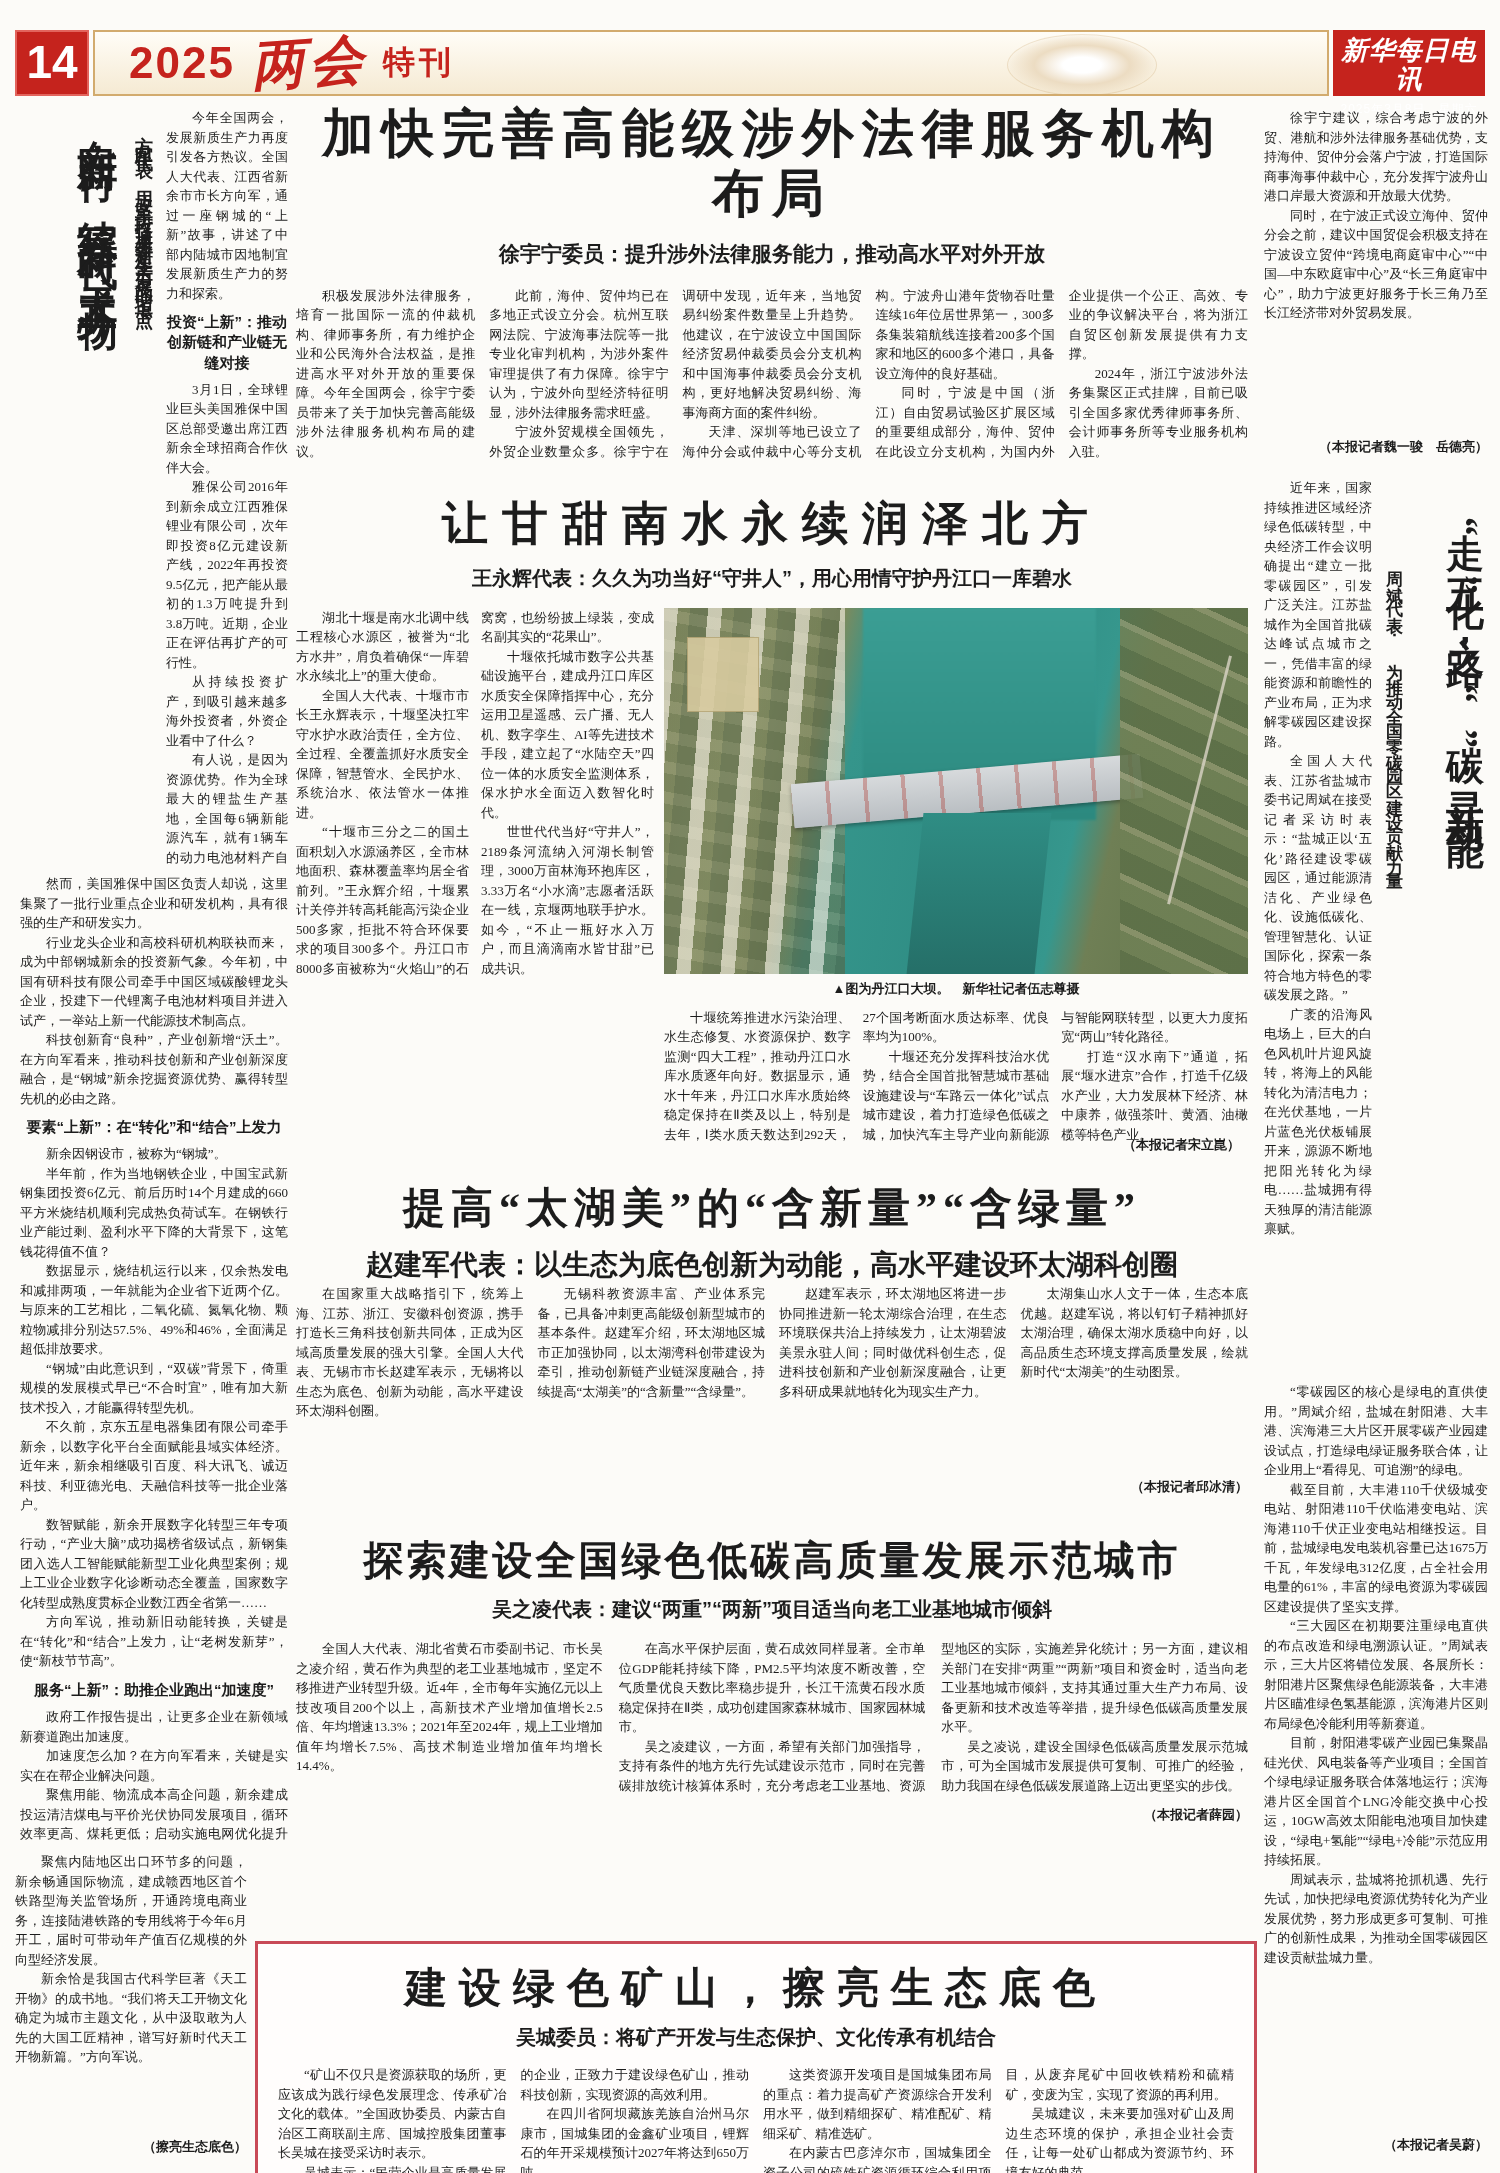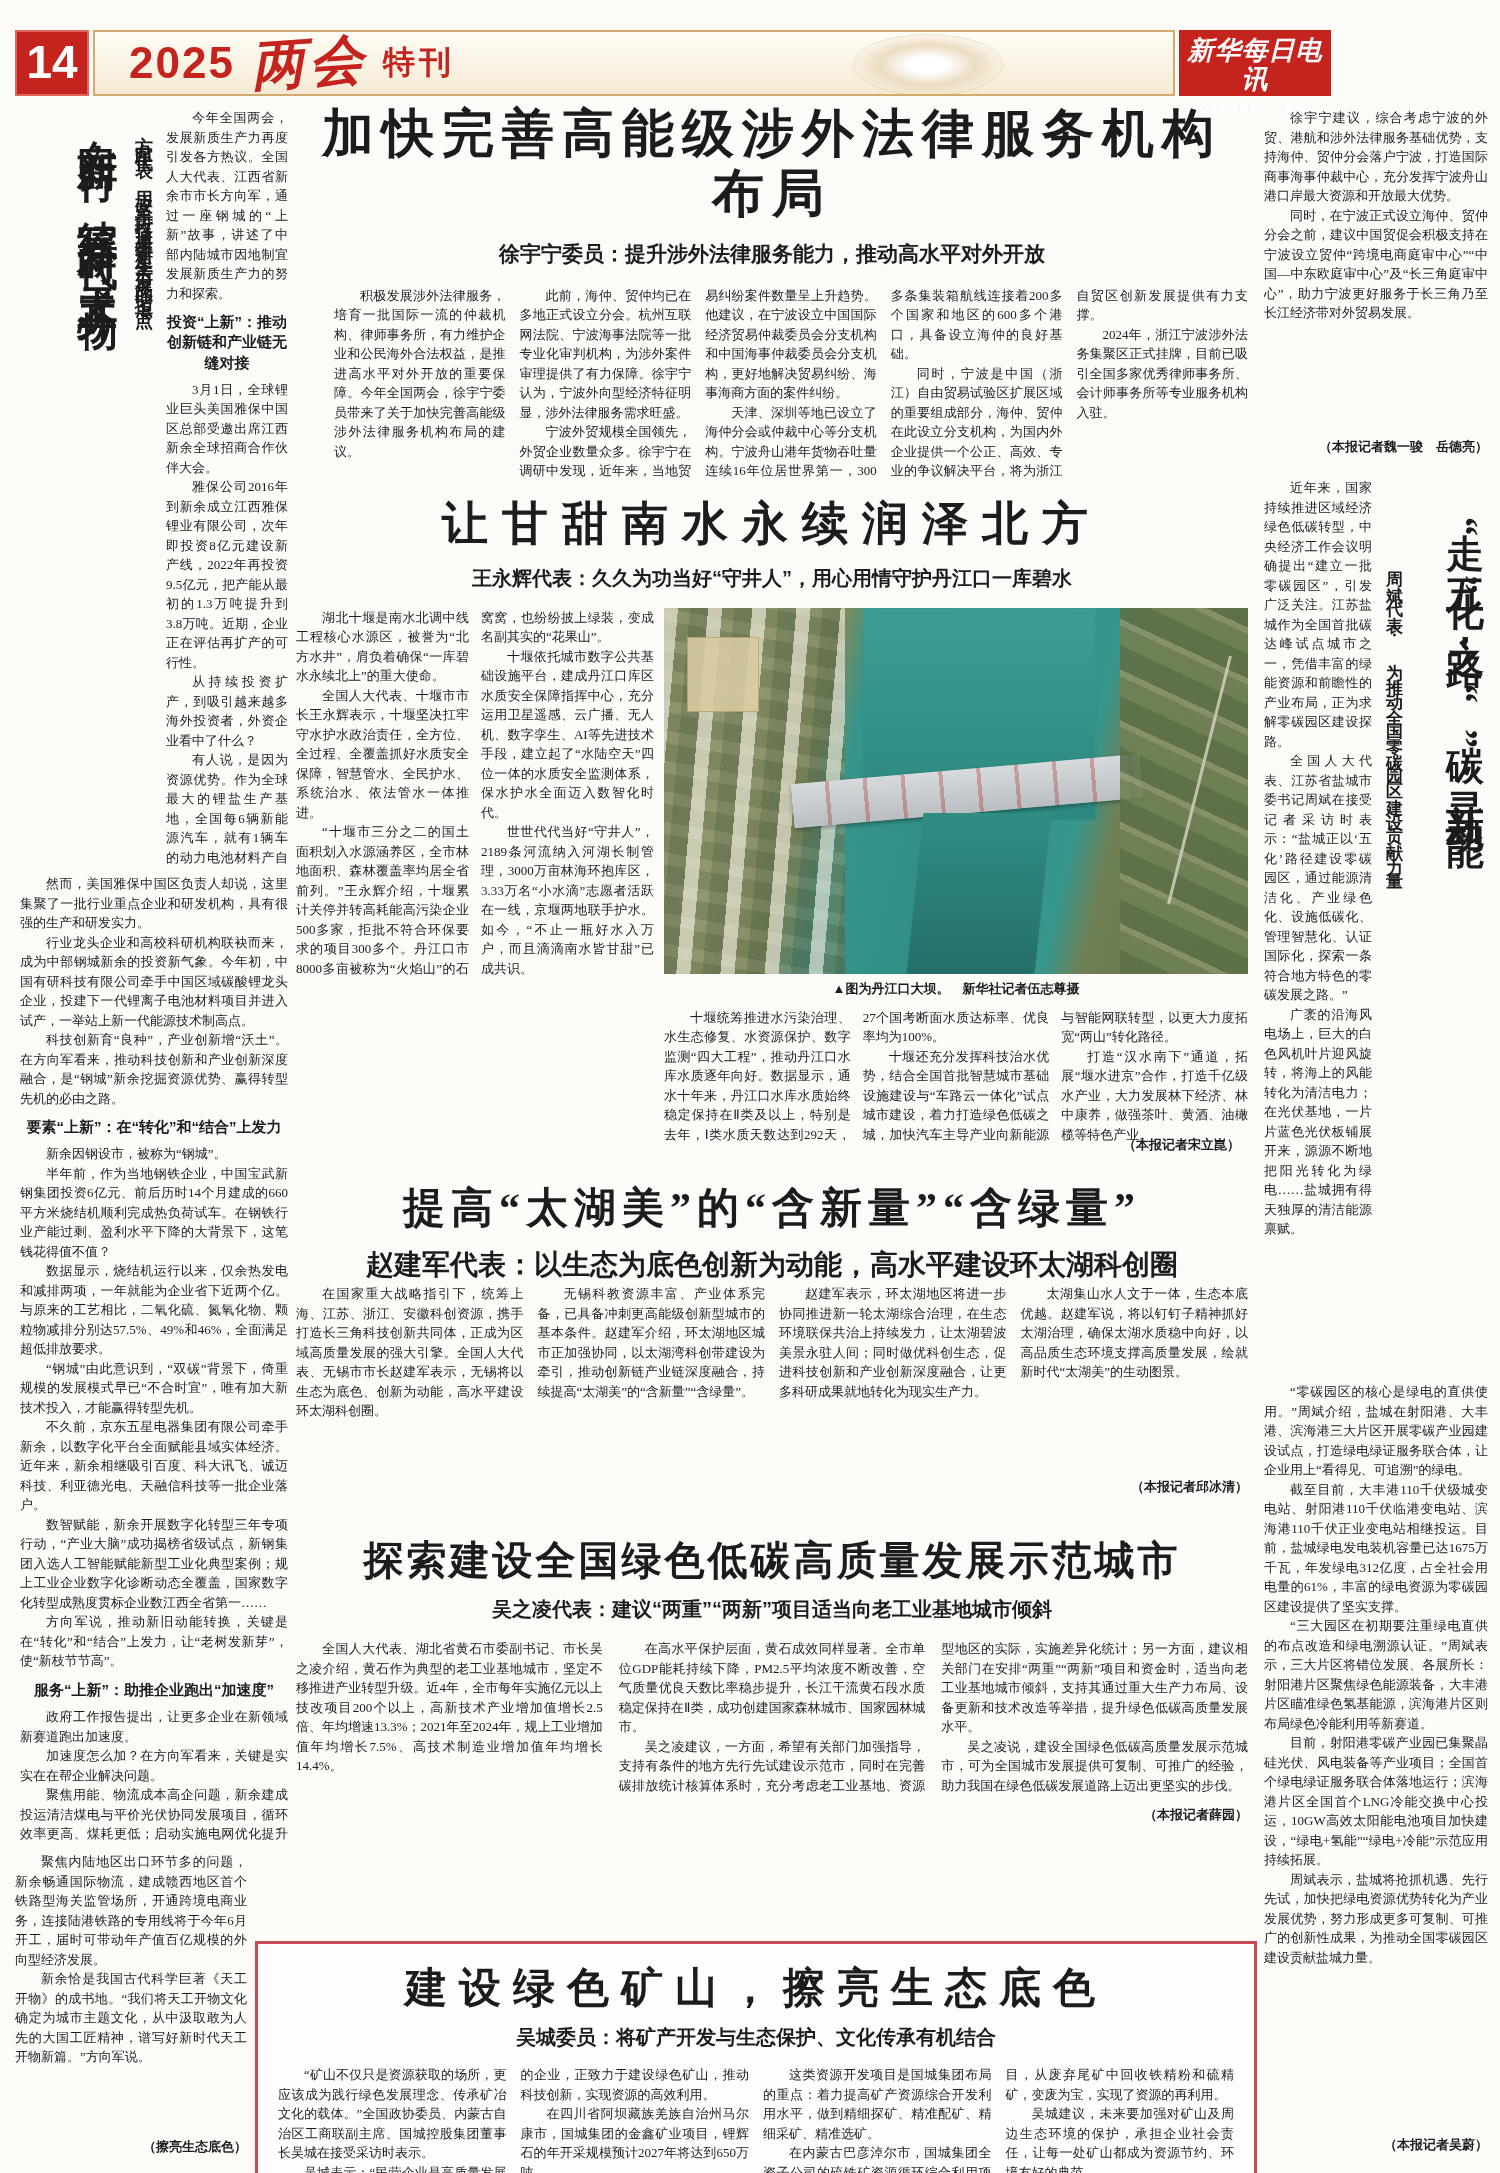--- a/index.html
+++ b/index.html
@@ -1,19 +1,19 @@
 <!DOCTYPE html>
 <html><head>
 <meta charset="utf-8">
 <style>
   html,body{margin:0;padding:0;background:#e8e6e0;}
   #page{position:relative;width:1500px;height:2173px;background:#fcfbf8;margin:0 auto;
         font-family:"Liberation Serif",serif;color:#1c1c1c;overflow:hidden;}
   
-  .hdr{position:absolute;left:15px;top:30px;width:1316px;height:66px;display:flex;}
+  .hdr{position:absolute;left:15px;top:30px;width:1470px;height:66px;display:flex;}
   .hdr-num{width:74px;height:66px;background:#c5231d;color:#fff;text-align:center;
            font:bold 46px/64px "Liberation Sans",sans-serif;box-shadow:inset 0 0 0 2px #e2645d;}
   .hdr-banner{flex:1;margin-left:4px;border:2px solid #d2ab6e;box-sizing:border-box;
               background:linear-gradient(#fffdf7,#f5ead3);display:flex;align-items:center;
               padding-left:34px;gap:16px;position:relative;overflow:hidden;}
   .y2025{color:#c5231d;font-size:44px;font-weight:bold;font-family:"Liberation Sans",sans-serif;letter-spacing:2px;}
   .lianghui{color:#c5231d;font-size:54px;font-weight:bold;font-style:italic;transform:rotate(-4deg);letter-spacing:4px;}
   .tekan{color:#c5231d;font-size:32px;font-weight:bold;letter-spacing:4px;}
   .ring{position:absolute;right:170px;top:2px;width:150px;height:62px;border-radius:50%;
         background:radial-gradient(ellipse at center,#fff 18%,#ecdcc2 45%,rgba(236,220,194,0) 72%);
@@ -35,21 +35,21 @@
   .fx-head-v{font-size:40px;font-weight:bold;letter-spacing:8px;width:100px;line-height:1.15;}
   .fx-sub-v{font-size:18px;font-weight:bold;letter-spacing:6px;width:46px;padding-top:14px;line-height:44px;}
   .fx-col-narrow{flex:1;overflow:hidden;}
   .fx-zone2{position:absolute;left:20px;top:874px;width:268px;height:970px;overflow:hidden;}
   .fx-zone3{position:absolute;left:15px;top:1852px;width:232px;height:282px;overflow:hidden;}
   .fx-byline{position:absolute;left:15px;top:2138px;width:232px;}
   
   .art-legal{position:absolute;left:296px;top:104px;width:952px;}
   .h-legal{font-size:52px;letter-spacing:8px;}
   .s-legal{font-size:21px;margin-top:16px;}
-  .cols5{margin-top:18px;column-count:5;column-gap:14px;height:238px;overflow:hidden;margin-left:38px;}
+  .cols5{margin-top:18px;column-count:5;column-gap:14px;height:238px;overflow:hidden;}
   .art-water{position:absolute;left:296px;top:498px;width:952px;}
   .h-water{font-size:46px;letter-spacing:14px;}
   .s-water{font-size:20px;margin-top:14px;}
   .water-body{position:relative;margin-top:16px;height:550px;}
   .water-left{position:absolute;left:0;top:0;width:358px;height:550px;column-count:2;column-gap:12px;overflow:hidden;}
   .photo{position:absolute;left:368px;top:0;width:584px;height:366px;overflow:hidden;background:#7d8a5e;}
   .water-cap{position:absolute;left:368px;top:372px;width:584px;font-size:13px;font-weight:bold;text-align:center;}
   .water-bottom{position:absolute;left:368px;top:400px;width:584px;height:150px;column-count:3;column-gap:12px;overflow:hidden;}
   .water-byline{position:absolute;right:0;top:528px;width:300px;}
   .art-taihu{position:absolute;left:296px;top:1184px;width:952px;}

